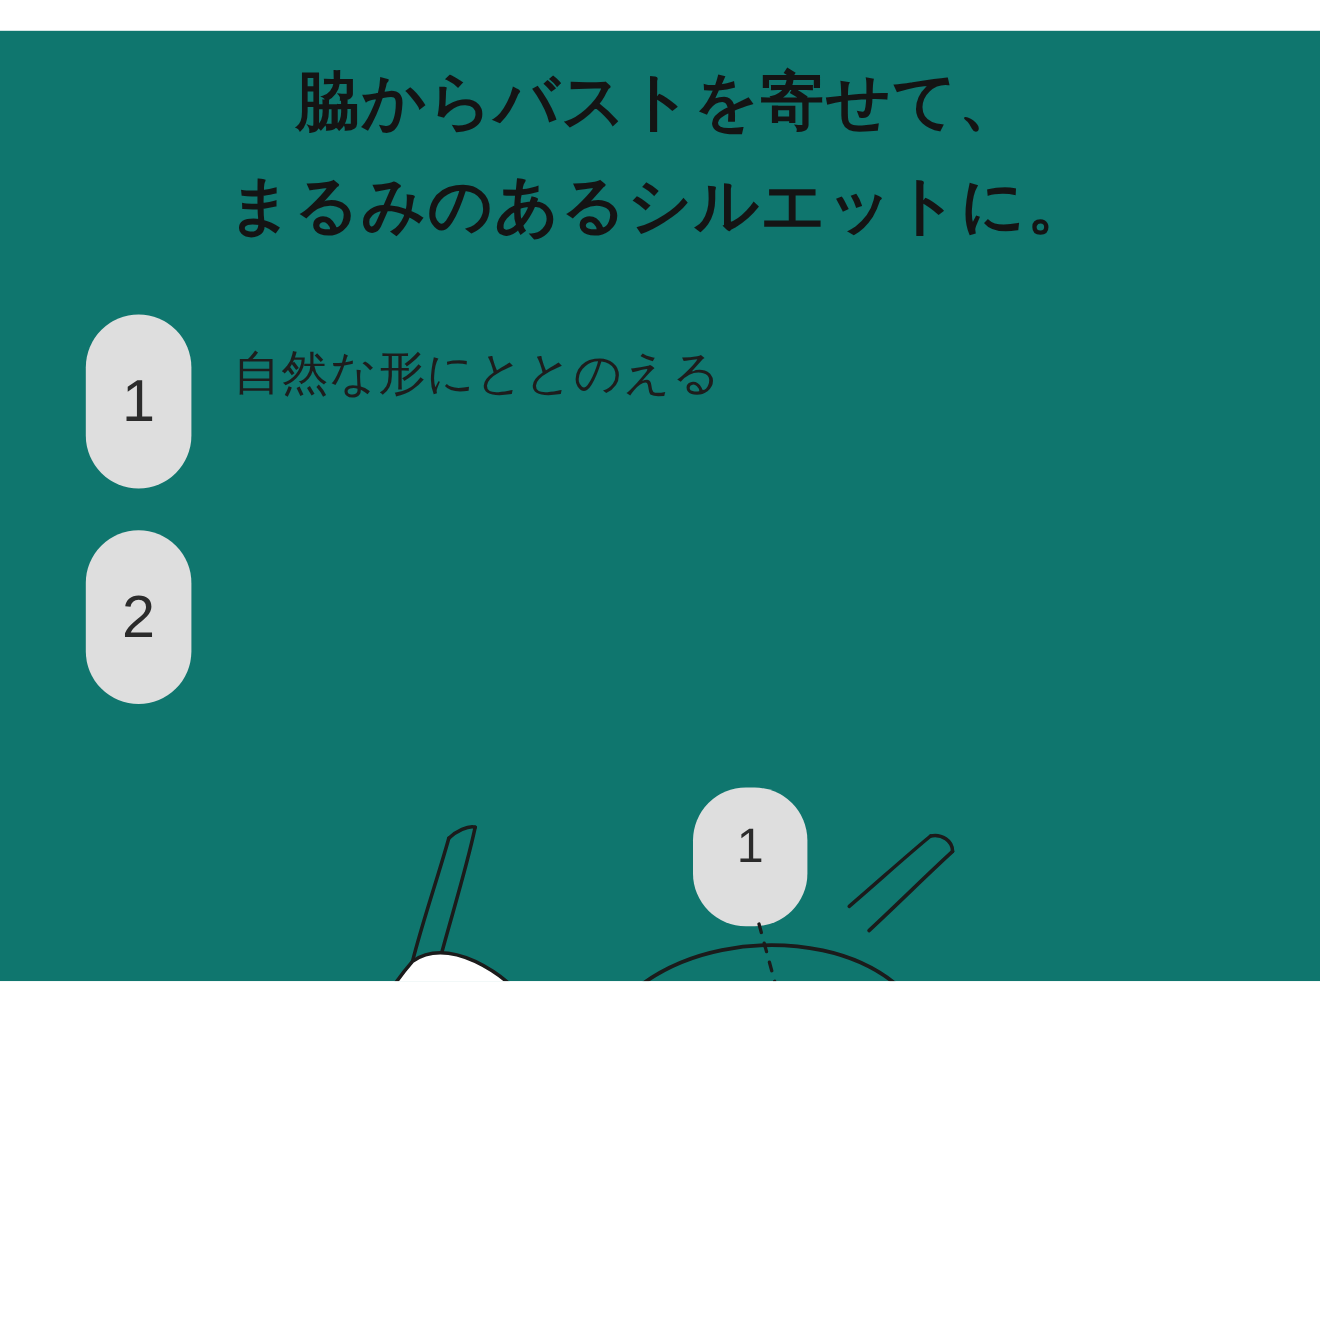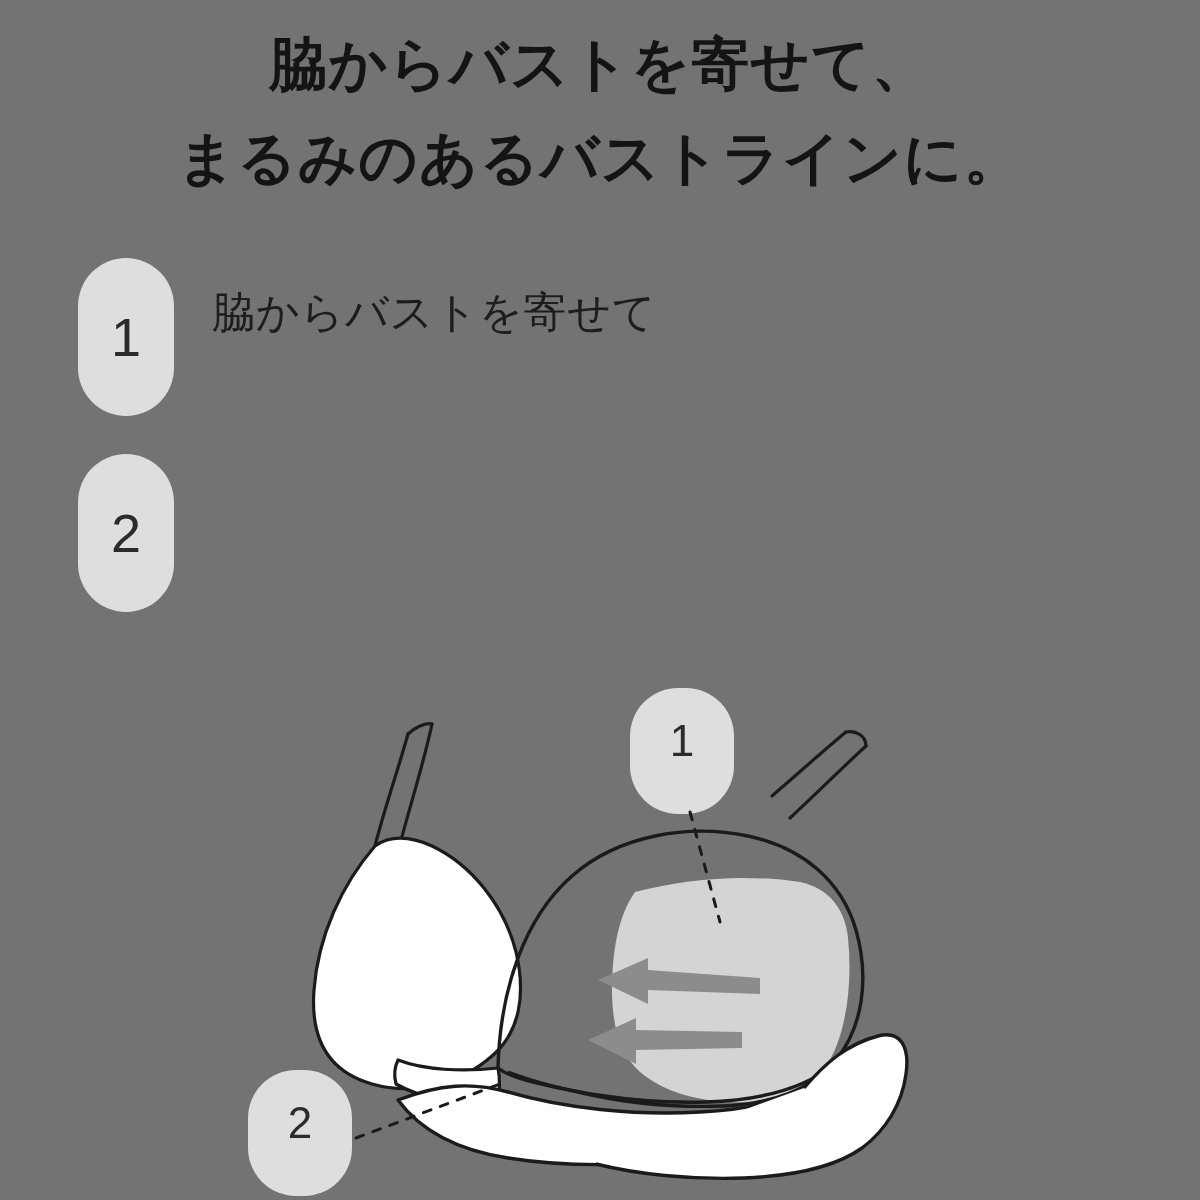--- a/index.html
+++ b/index.html
@@ -3,25 +3,26 @@
 <meta charset="utf-8">
 <style>
   html, body {
     margin: 0;
     padding: 0;
     background: #ffffff;
   }
   .page {
     position: relative;
     width: 1200px;
-    height: 1200px;
-    background: #737373;
+    height: 864px;
+    background: #0f766e;
     overflow: hidden;
     font-family: "Liberation Sans", sans-serif;
     color: #1b1b1b;
+    margin-top: 28px;
   }
 
   
   .headline {
     position: absolute;
     left: 0;
     top: 18px;
     width: 1200px;
     text-align: center;
     font-family: "Liberation Serif", serif;
@@ -93,29 +94,29 @@
     fill: #2b2b2b;
   }
 </style>
 </head>
 <body>
 
 <div class="page">
 
   <div class="headline">
     <span class="line">脇からバストを寄せて、</span>
-    <span class="line">まるみのあるバストラインに。</span>
+    <span class="line">まるみのあるシルエットに。</span>
   </div>
 
   <div class="features">
 
     <div class="feature">
       <div class="badge">1</div>
       <div class="feature-text">
-        <span class="tline">脇からバストを寄せて</span>
+        <span class="tline">自然な形にととのえる</span>
       </div>
     </div>
 
     <div class="feature">
       <div class="badge">2</div>
       <div class="feature-text">
       </div>
     </div>
 
   </div>

